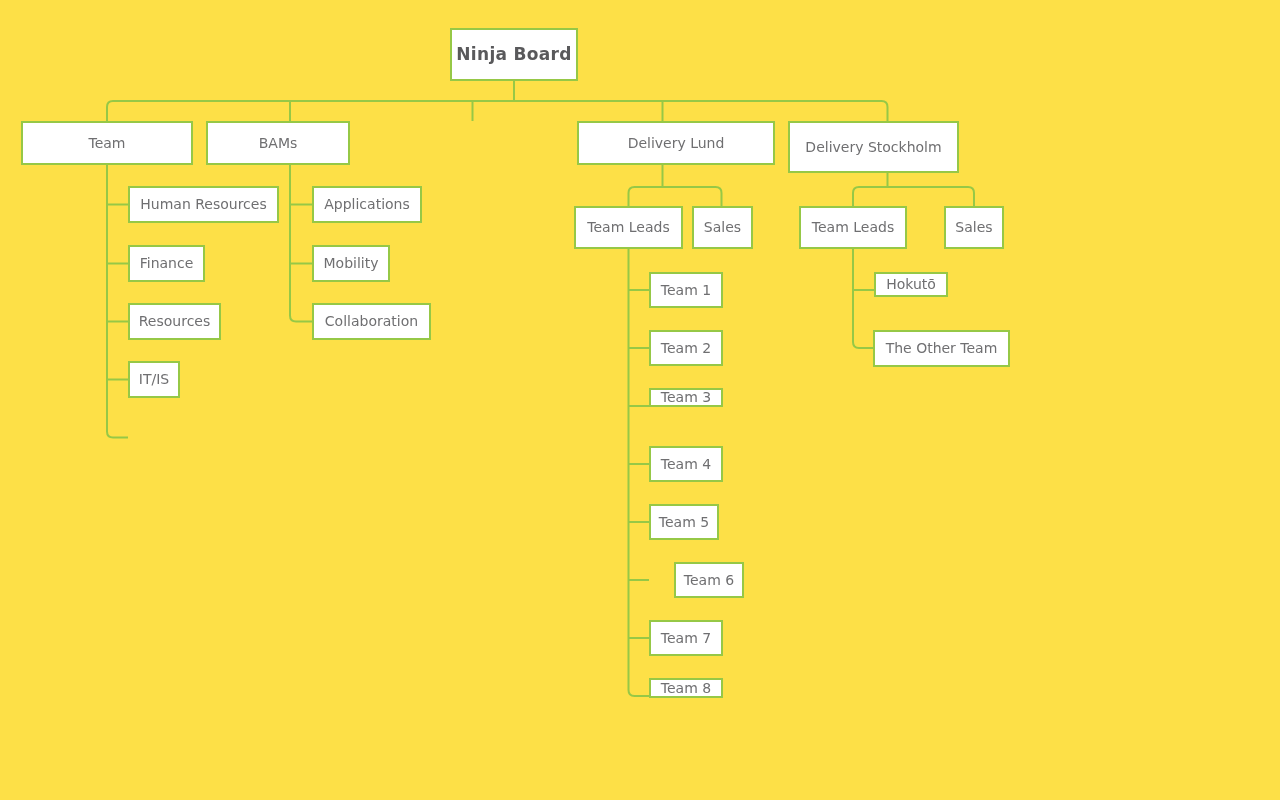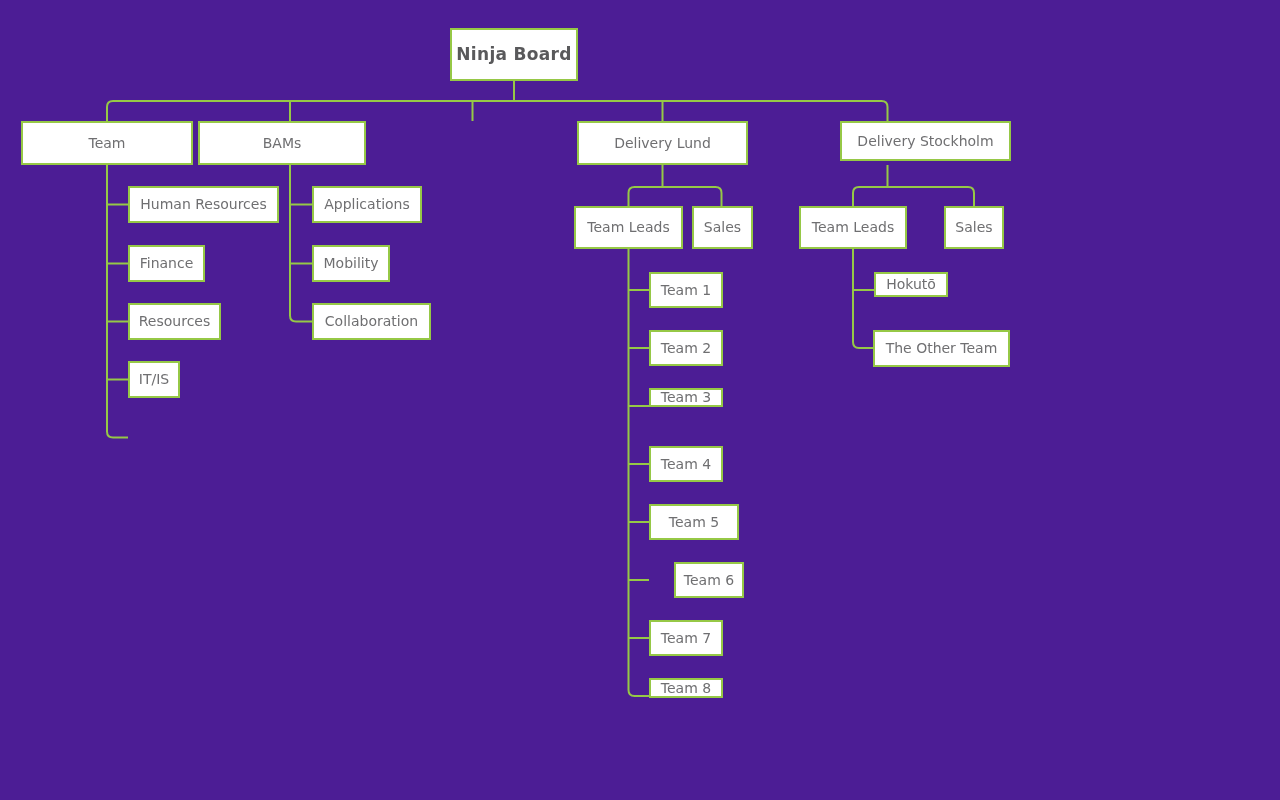--- a/index.html
+++ b/index.html
@@ -4,21 +4,21 @@
 <style>
   html, body {
     margin: 0;
     padding: 0;
     background: #ffffff;
   }
   .canvas {
     position: relative;
     width: 1280px;
     height: 800px;
-    background: #4c1d95;
+    background: #fde047;
     font-family: "DejaVu Sans", "Liberation Sans", sans-serif;
     overflow: hidden;
   }
   .connectors {
     position: absolute;
     left: 0;
     top: 0;
     width: 1280px;
     height: 800px;
   }
@@ -97,27 +97,27 @@
     <path d="M853 290 H874"></path>
   </svg>
 
   <div class="node node--root" style="left:450px;top:28px;width:128px;height:53px">
     <span class="lbl">Ninja Board</span>
   </div>
 
   <div class="node" style="left:21px;top:121px;width:172px;height:44px">
     <span class="lbl">Team</span>
   </div>
-  <div class="node" style="left:198px;top:121px;width:168px;height:44px">
+  <div class="node" style="left:206px;top:121px;width:144px;height:44px">
     <span class="lbl">BAMs</span>
   </div>
-  <div class="node" style="left:577px;top:121px;width:171px;height:44px">
+  <div class="node" style="left:577px;top:121px;width:198px;height:44px">
     <span class="lbl">Delivery Lund</span>
   </div>
-  <div class="node" style="left:840px;top:121px;width:171px;height:40px">
+  <div class="node" style="left:788px;top:121px;width:171px;height:52px">
     <span class="lbl">Delivery Stockholm</span>
   </div>
 
   <div class="node" style="left:128px;top:186px;width:151px;height:37px">
     <span class="lbl">Human Resources</span>
   </div>
   <div class="node" style="left:128px;top:245px;width:77px;height:37px">
     <span class="lbl">Finance</span>
   </div>
   <div class="node" style="left:128px;top:303px;width:93px;height:37px">
@@ -149,21 +149,21 @@
   </div>
   <div class="node" style="left:649px;top:330px;width:74px;height:36px">
     <span class="lbl">Team 2</span>
   </div>
   <div class="node" style="left:649px;top:388px;width:74px;height:19px">
     <span class="lbl">Team 3</span>
   </div>
   <div class="node" style="left:649px;top:446px;width:74px;height:36px">
     <span class="lbl">Team 4</span>
   </div>
-  <div class="node" style="left:649px;top:504px;width:90px;height:36px">
+  <div class="node" style="left:649px;top:504px;width:70px;height:36px">
     <span class="lbl">Team 5</span>
   </div>
   <div class="node" style="left:674px;top:562px;width:70px;height:36px">
     <span class="lbl">Team 6</span>
   </div>
   <div class="node" style="left:649px;top:620px;width:74px;height:36px">
     <span class="lbl">Team 7</span>
   </div>
   <div class="node" style="left:649px;top:678px;width:74px;height:20px">
     <span class="lbl">Team 8</span>

